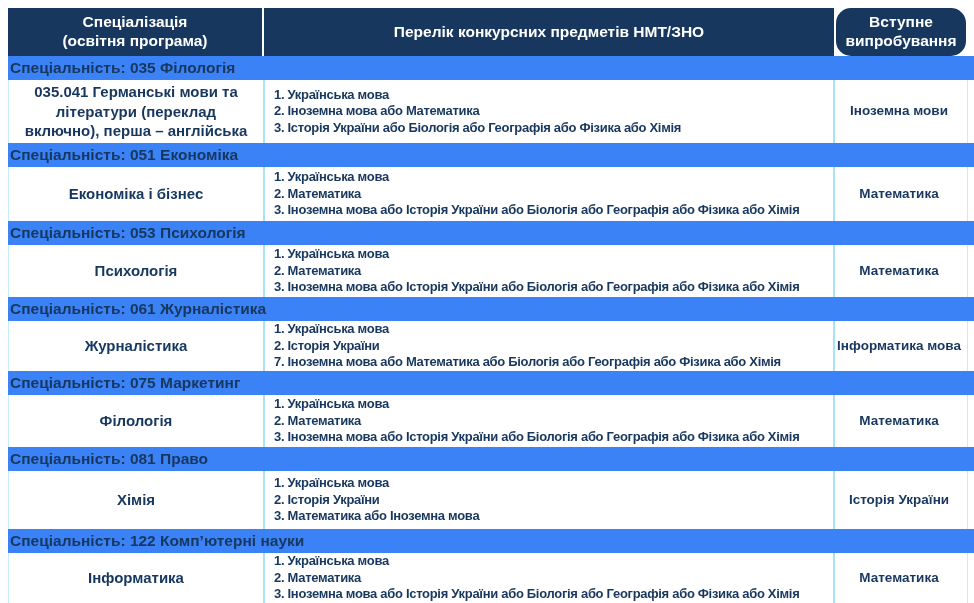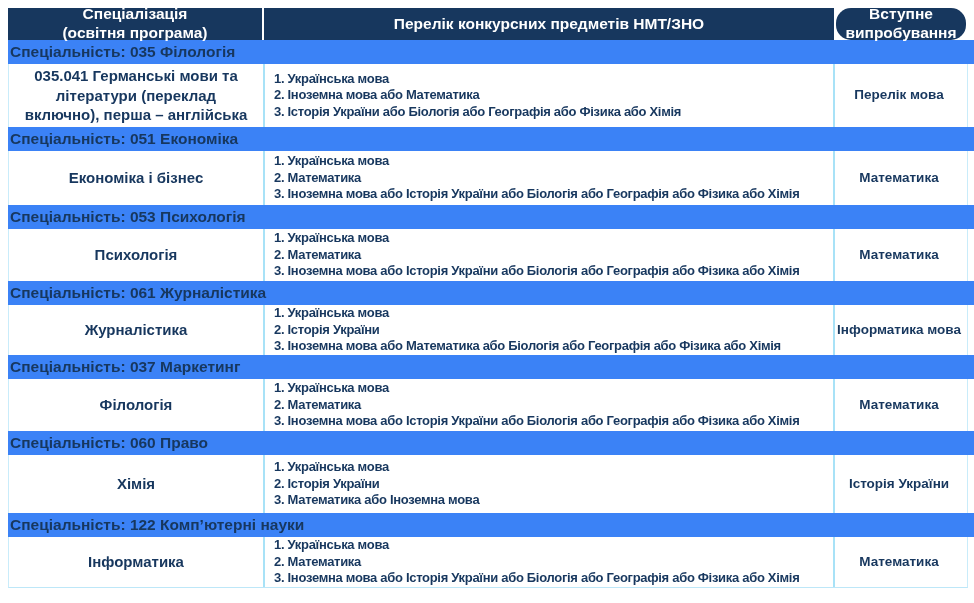--- a/index.html
+++ b/index.html
@@ -5,21 +5,21 @@
   html,body{margin:0;padding:0;}
   body{
     width:974px;height:603px;background:#ffffff;
     font-family:"Liberation Sans","DejaVu Sans",sans-serif;
     font-weight:bold;color:#17375E;overflow:hidden;
   }
   .slide{position:relative;width:974px;height:603px;background:#ffffff;}
   .tbl{position:absolute;top:8px;left:8px;}
 
   
-  .header-row{display:flex;width:958px;height:32px;gap:2px;}
+  .header-row{display:flex;width:958px;height:48px;gap:2px;}
   .header-cell{
     background:#17375E;color:#ffffff;
     display:flex;align-items:center;justify-content:center;
     text-align:center;font-size:15.5px;line-height:1.22;white-space:pre-line;
   }
   .hc1{width:254px;}
   .hc2{width:570px;}
   .hc3{width:130px;border-radius:15px;}
 
   
@@ -74,21 +74,21 @@
     <div class="band">
       <span>Спеціальність: 035 Філологія</span>
     </div>
     <div class="row h1">
       <div class="cell program">035.041 Германські мови та літератури (переклад включно), перша – англійська</div>
       <div class="cell subjects">
         <div>1. Українська мова</div>
         <div>2. Іноземна мова або Математика</div>
         <div>3. Історія України або Біологія або Географія або Фізика або Хімія</div>
       </div>
-      <div class="cell exam">Перелік мова</div>
+      <div class="cell exam">Іноземна мови</div>
     </div>
 
     <div class="band">
       <span>Спеціальність: 051 Економіка</span>
     </div>
     <div class="row h2">
       <div class="cell program">Економіка і бізнес</div>
       <div class="cell subjects">
         <div>1. Українська мова</div>
         <div>2. Математика</div>
@@ -111,40 +111,40 @@
     </div>
 
     <div class="band">
       <span>Спеціальність: 061 Журналістика</span>
     </div>
     <div class="row h4">
       <div class="cell program">Журналістика</div>
       <div class="cell subjects">
         <div>1. Українська мова</div>
         <div>2. Історія України</div>
-        <div>3. Іноземна мова або Математика або Біологія або Географія або Фізика або Хімія</div>
+        <div>7. Іноземна мова або Математика або Біологія або Географія або Фізика або Хімія</div>
       </div>
       <div class="cell exam">Інформатика мова</div>
     </div>
 
     <div class="band">
-      <span>Спеціальність: 037 Маркетинг</span>
+      <span>Спеціальність: 075 Маркетинг</span>
     </div>
     <div class="row h5">
       <div class="cell program">Філологія</div>
       <div class="cell subjects">
         <div>1. Українська мова</div>
         <div>2. Математика</div>
         <div>3. Іноземна мова або Історія України або Біологія або Географія або Фізика або Хімія</div>
       </div>
       <div class="cell exam">Математика</div>
     </div>
 
     <div class="band">
-      <span>Спеціальність: 060 Право</span>
+      <span>Спеціальність: 081 Право</span>
     </div>
     <div class="row h6">
       <div class="cell program">Хімія</div>
       <div class="cell subjects">
         <div>1. Українська мова</div>
         <div>2. Історія України</div>
         <div>3. Математика або Іноземна мова</div>
       </div>
       <div class="cell exam">Історія України</div>
     </div>

